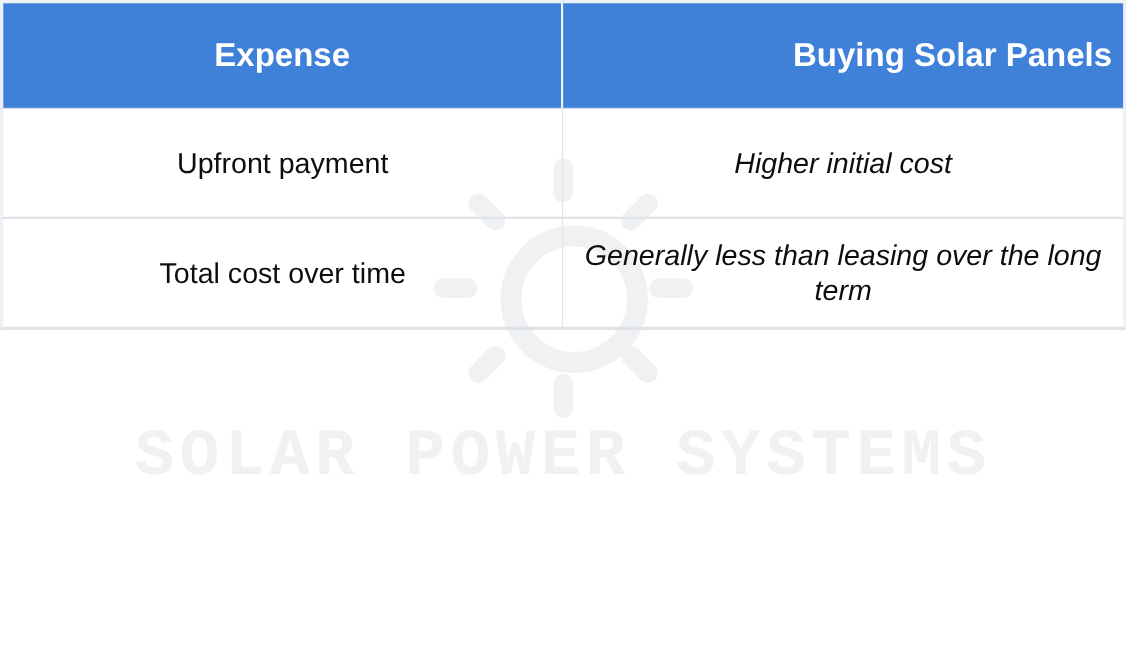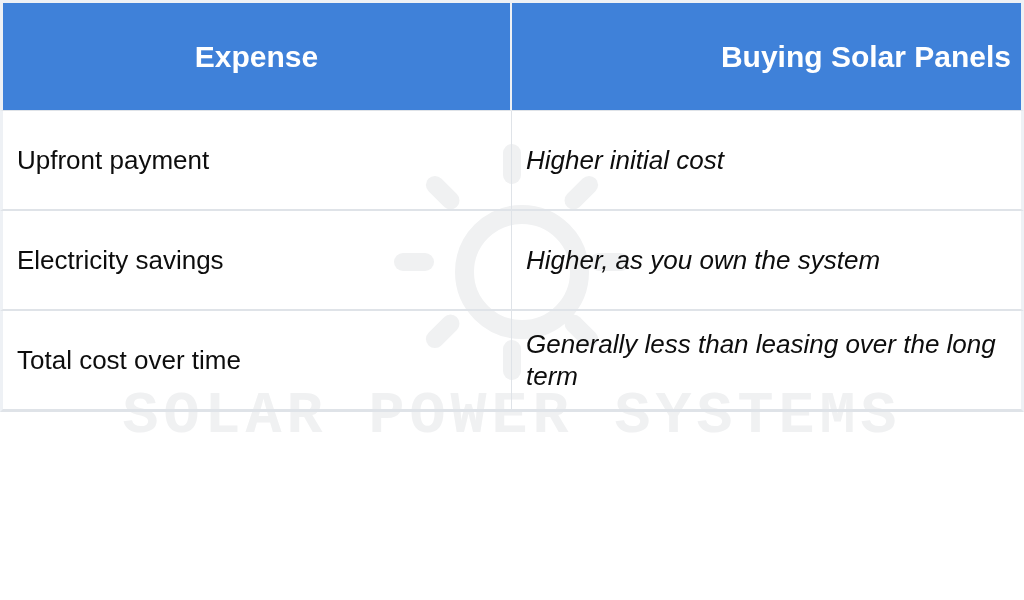--- a/index.html
+++ b/index.html
@@ -94,21 +94,21 @@
     background: transparent;
   }
   table.cmp col.c1 { width: 512px; }
   table.cmp col.c2 { width: 512px; }
 
   thead th {
     background: #3f81d9;
     color: #ffffff;
     font-size: 30px;
     font-weight: bold;
-    height: 111px;
+    height: 99px;
     padding: 0 10px;
     text-align: center;
     vertical-align: middle;
     box-sizing: border-box;
     border-top: 3px solid #eef1f5;
     border-bottom: 1px solid #dfe3e8;
   }
   thead th.head-left {
     border-left: 3px solid #eef1f5;
     border-right: 2px solid #eef1f5;
@@ -117,20 +117,21 @@
     border-right: 3px solid #eef1f5;
     text-align: right;
   }
 
   tbody td {
     height: 100px;
     padding: 6px 14px;
     font-size: 26px;
     font-weight: normal;
     color: #0d0d0d;
+    text-align: center;
     vertical-align: middle;
     line-height: 1.25;
     box-sizing: border-box;
     background: transparent;
     border-bottom: 2px solid #dfe3e8;
     margin-left: 32px;
   }
   tbody td.cell-left {
     border-left: 3px solid #eef1f5;
     border-right: 1px solid #dfe3e8;
@@ -174,23 +175,19 @@
         <th class="head-left">Expense</th>
         <th class="head-right">Buying Solar Panels</th>
       </tr>
     </thead>
     <tbody>
       <tr>
         <td class="cell-left">Upfront payment</td>
         <td class="cell-right">Higher initial cost</td>
       </tr>
       <tr>
-        <td class="cell-left">Electricity savings</td>
-        <td class="cell-right">Higher, as you own the system</td>
-      </tr>
-      <tr>
         <td class="cell-left">Total cost over time</td>
         <td class="cell-right">Generally less than leasing over the long term</td>
       </tr>
     </tbody>
   </table>
 
 </div>
 
 </body></html>

